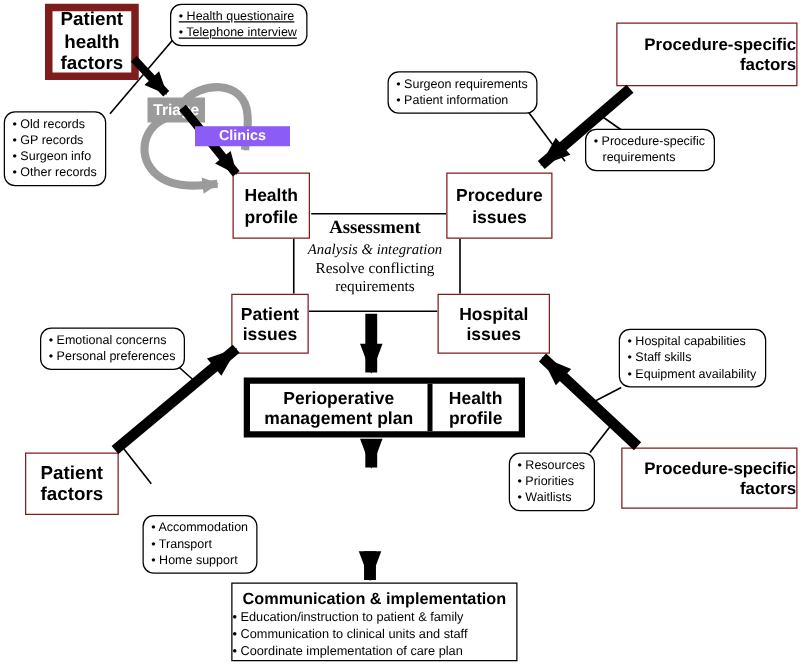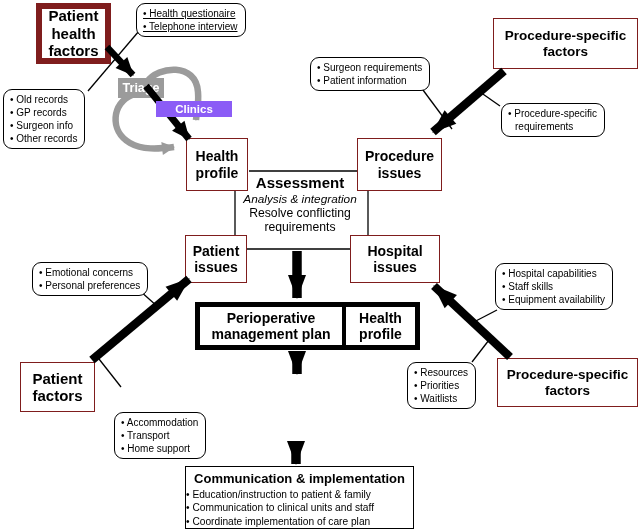--- a/index.html
+++ b/index.html
@@ -5,41 +5,41 @@
   html,body{margin:0;padding:0;background:#fff;}
   #stage{position:relative;width:643px;height:532px;background:#fff;overflow:hidden;
          font-family:"Liberation Sans",sans-serif;color:#000;}
   svg.layer{position:absolute;left:0;top:0;width:643px;height:532px;}
   #under{z-index:1;}
   #over{z-index:3;}
   .box{position:absolute;box-sizing:border-box;background:#fff;border:1px solid #7f1d1d;
        display:flex;align-items:center;justify-content:center;text-align:center;
        font-weight:bold;line-height:1.16;z-index:2;}
   .box.big{font-size:15px;}
-  .box.wide{font-size:13.5px;}
+  .box.wide{font-size:13.5px;text-align:right;}
   .box.med{font-size:14px;}
   .thinbox{position:absolute;box-sizing:border-box;background:#fff;border:1.5px solid #000;z-index:2;}
   .thinbox .t{font-weight:bold;text-align:center;font-size:12.6px;margin:4px 0 2px 0;}
   .thinbox .b{font-size:10.2px;line-height:1.32;padding:0 4px 0 7px;text-indent:-7px;white-space:nowrap;}
   .callout{position:absolute;box-sizing:border-box;background:#fff;border:1.4px solid #000;
            border-radius:9px;font-size:10px;line-height:1.3;padding:3px 7px 3px 6px;
            white-space:nowrap;z-index:2;}
   .callout div{padding-left:7px;text-indent:-7px;}
   .callout div.cont{padding-left:7px;text-indent:0;}
   .graybox{position:absolute;box-sizing:border-box;color:#fff;font-weight:bold;
            display:flex;align-items:center;justify-content:center;}
   #triage{z-index:2;font-size:12.5px;}
   #clinics{z-index:4;font-size:11.5px;}
   #combined{position:absolute;left:195px;top:302px;width:225px;height:48px;box-sizing:border-box;
             border:5px solid #000;background:#fff;display:flex;z-index:2;}
   #combined .cell{display:flex;align-items:center;justify-content:center;text-align:center;
                   font-weight:bold;font-size:14px;line-height:1.15;box-sizing:border-box;}
   #combined .c1{width:142px;}
   #combined .c2{flex:1;border-left:4px solid #000;}
-  #assessment{position:absolute;left:237px;top:174px;width:126px;text-align:center;z-index:2;}
+  #assessment{position:absolute;left:237px;top:174px;width:126px;text-align:center;z-index:2;font-family:Liberation Serif, serif;}
   #assessment .a1{font-weight:bold;font-size:15px;}
   #assessment .a2{font-style:italic;font-size:11.8px;margin-top:1px;}
   #assessment .a3{font-size:12.2px;}
 </style>
 </head>
 <body>
 
 <div id="stage">
 
   <svg id="under" class="layer">
@@ -137,21 +137,21 @@
   <div class="callout" style="left:3px;top:89px;">
     <div>• Old records</div>
     <div>• GP records</div>
     <div>• Surgeon info</div>
     <div>• Other records</div>
   </div>
   <div class="callout" style="left:310px;top:57px;">
     <div>• Surgeon requirements</div>
     <div>• Patient information</div>
   </div>
-  <div class="callout" style="left:501px;top:103px;">
+  <div class="callout" style="left:468px;top:103px;">
     <div>• Procedure-specific</div>
     <div class="cont">requirements</div>
   </div>
   <div class="callout" style="left:32px;top:262px;">
     <div>• Emotional concerns</div>
     <div>• Personal preferences</div>
   </div>
   <div class="callout" style="left:495px;top:263px;">
     <div>• Hospital capabilities</div>
     <div>• Staff skills</div>

